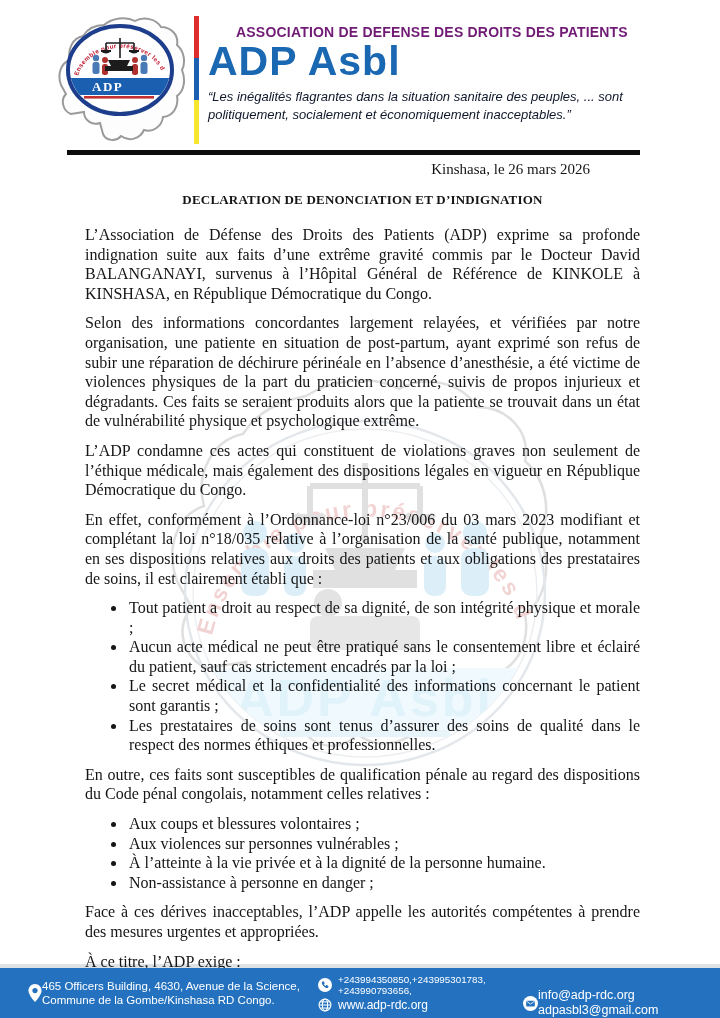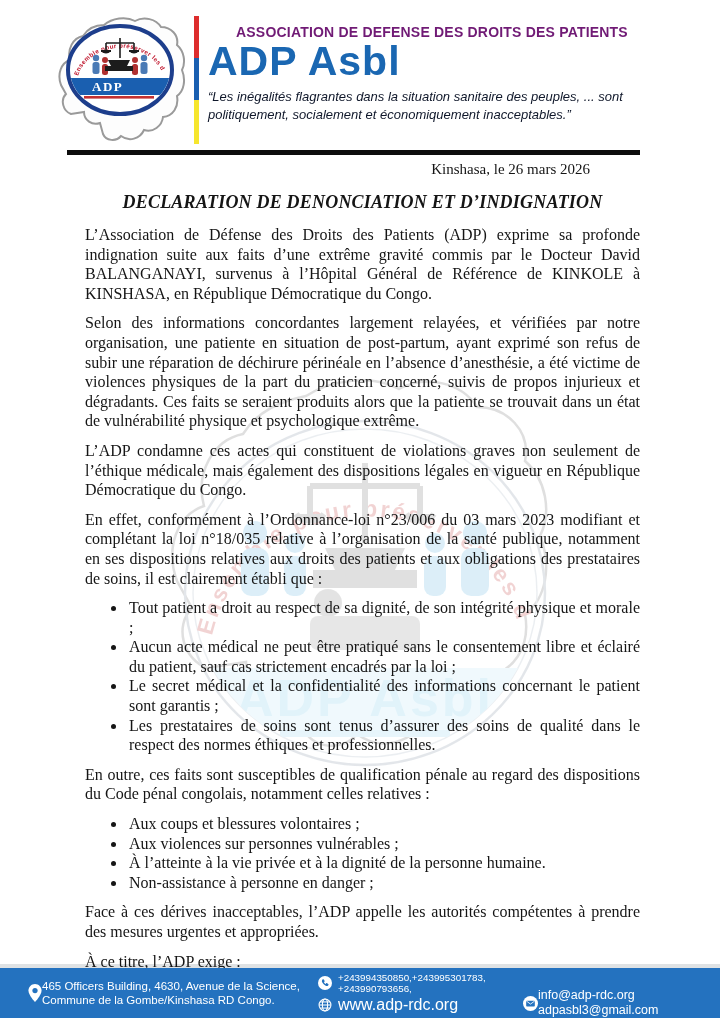--- a/index.html
+++ b/index.html
@@ -15,21 +15,21 @@
   }
   .head-text{position:absolute;left:208px;top:24px;width:460px;font-family:"Liberation Sans",sans-serif;}
   .org-name{font-size:14px;font-weight:700;color:#701a75;letter-spacing:.2px;white-space:nowrap;margin-left:28px;}
   .org-abbr{font-size:41px;font-weight:800;color:#1a67b2;line-height:1.02;margin-top:1px;letter-spacing:1px;}
   .quote{margin-top:5px;font-size:13px;font-style:italic;color:#0f172a;line-height:1.4;white-space:pre-line;}
   
   .rule{position:absolute;left:67px;top:150px;width:573px;height:5px;background:#0d0d0d;}
   .dateline{position:absolute;left:85px;top:161px;width:553px;text-align:right;padding-right:48px;
     box-sizing:border-box;font-size:15px;}
   .doc-title{position:absolute;left:85px;top:192px;width:555px;text-align:center;font-weight:700;
-    font-size:18px;letter-spacing:.2px;font-style:italic;}
+    font-size:13px;letter-spacing:.2px;}
   
   .content{position:absolute;left:85px;top:225px;width:555px;z-index:2;
     font-size:16px;line-height:19.6px;text-align:justify;}
   .content p{margin:0 0 10px;}
   .content ul{margin:2px 0 10px;padding-left:42px;}
   .content li{padding-left:2px;}
   
   .watermark{position:absolute;left:160px;top:368px;width:440px;height:515px;opacity:.27;z-index:1;pointer-events:none;}
   
   .footer-edge{position:absolute;left:0;top:964px;width:100%;height:4px;background:#dfe2e4;}
@@ -38,21 +38,21 @@
     display:flex;align-items:center;box-sizing:border-box;padding:0 14px 0 28px;
     font-family:"Liberation Sans",sans-serif;color:#fff;z-index:3;
   }
   .f-col{display:flex;align-items:center;}
   .f-col1{flex:0 0 290px;}
   .f-col2{flex:0 0 205px;flex-direction:column;align-items:flex-start;gap:2px;}
   .f-col3{flex:1;margin-top:20px;}
   .f-addr{font-size:11.5px;line-height:1.25;white-space:pre-line;}
   .f-row{display:flex;align-items:center;gap:6px;}
   .f-phones{font-size:9.8px;}
-  .f-web{font-size:16px;}
+  .f-web{font-size:12px;}
   .f-mails{font-size:12.5px;line-height:1.2;white-space:pre-line;}
   .f-ico{flex:0 0 auto;display:block;}
 </style>
 </head>
 <body>
 
 <div class="page">
 
   <div class="logo-wrap">
     <svg width="140" height="138" viewBox="0 0 140 138" xmlns="http://www.w3.org/2000/svg">

